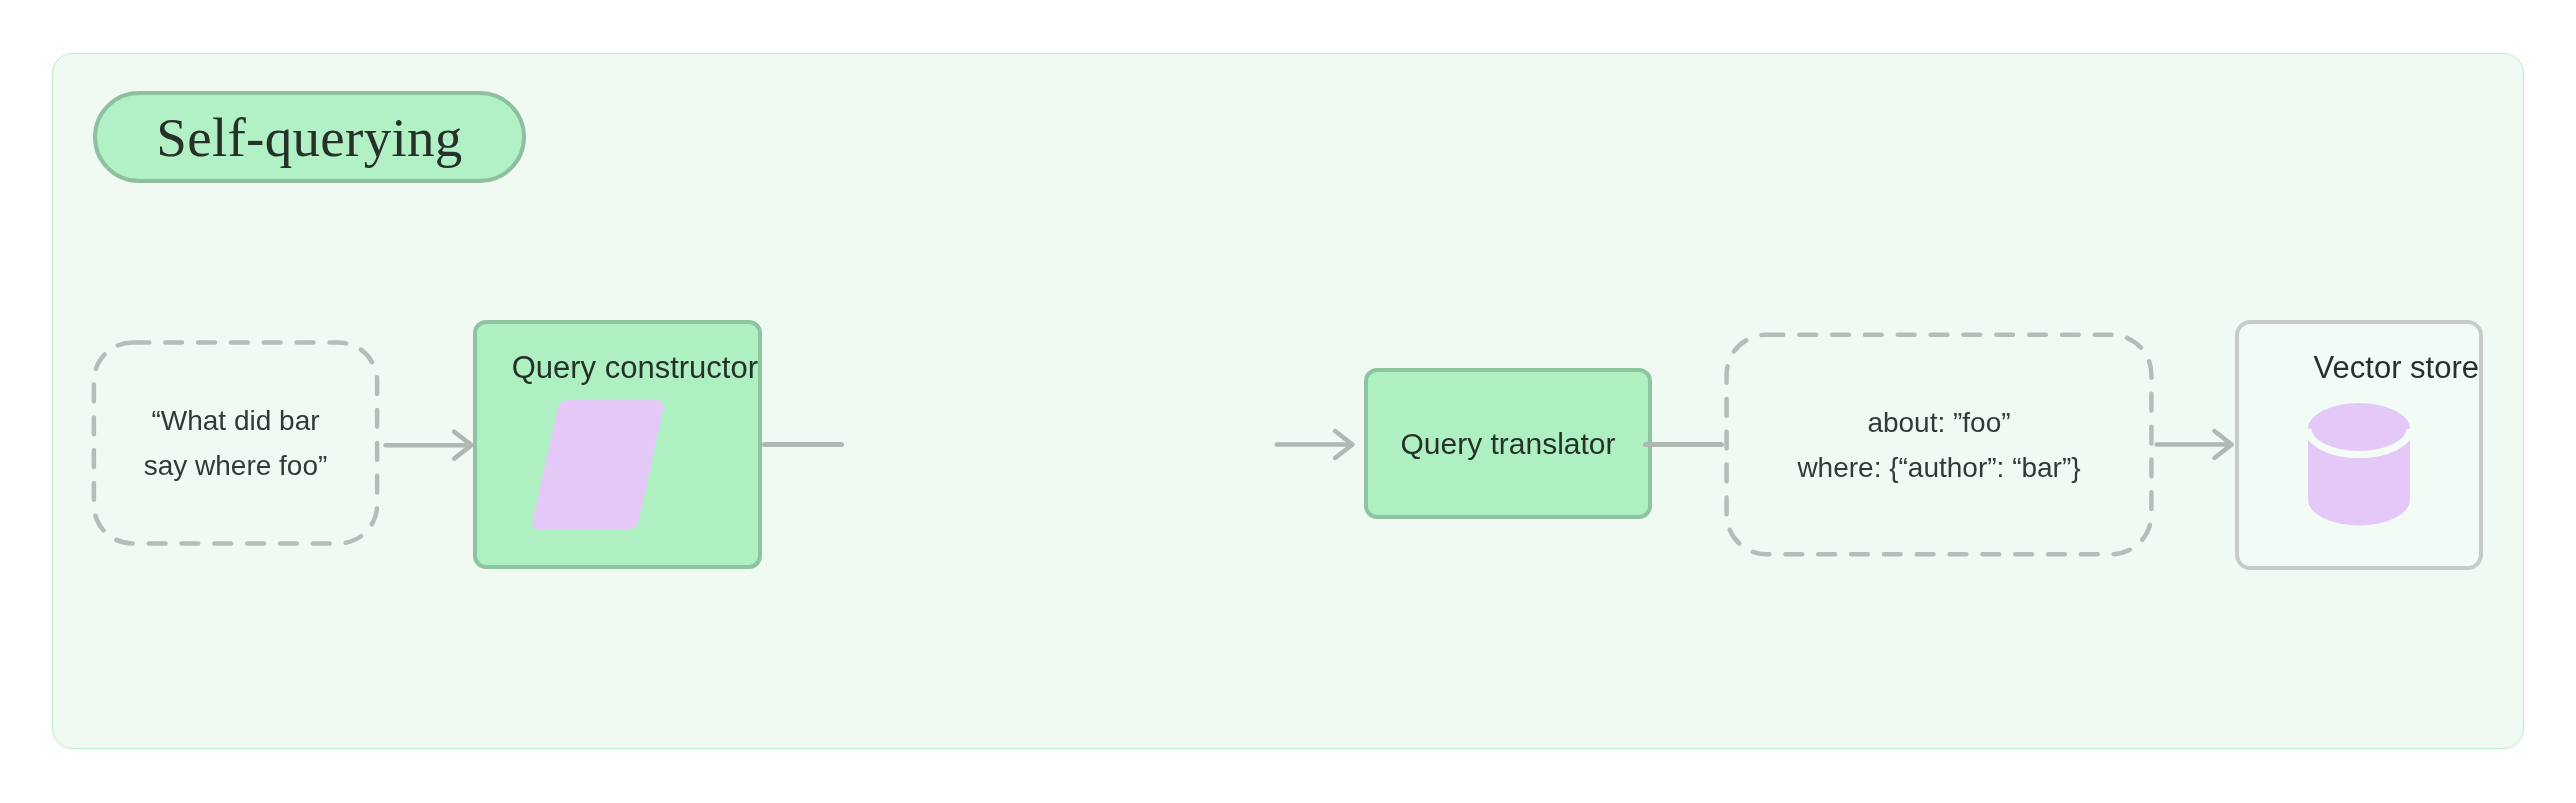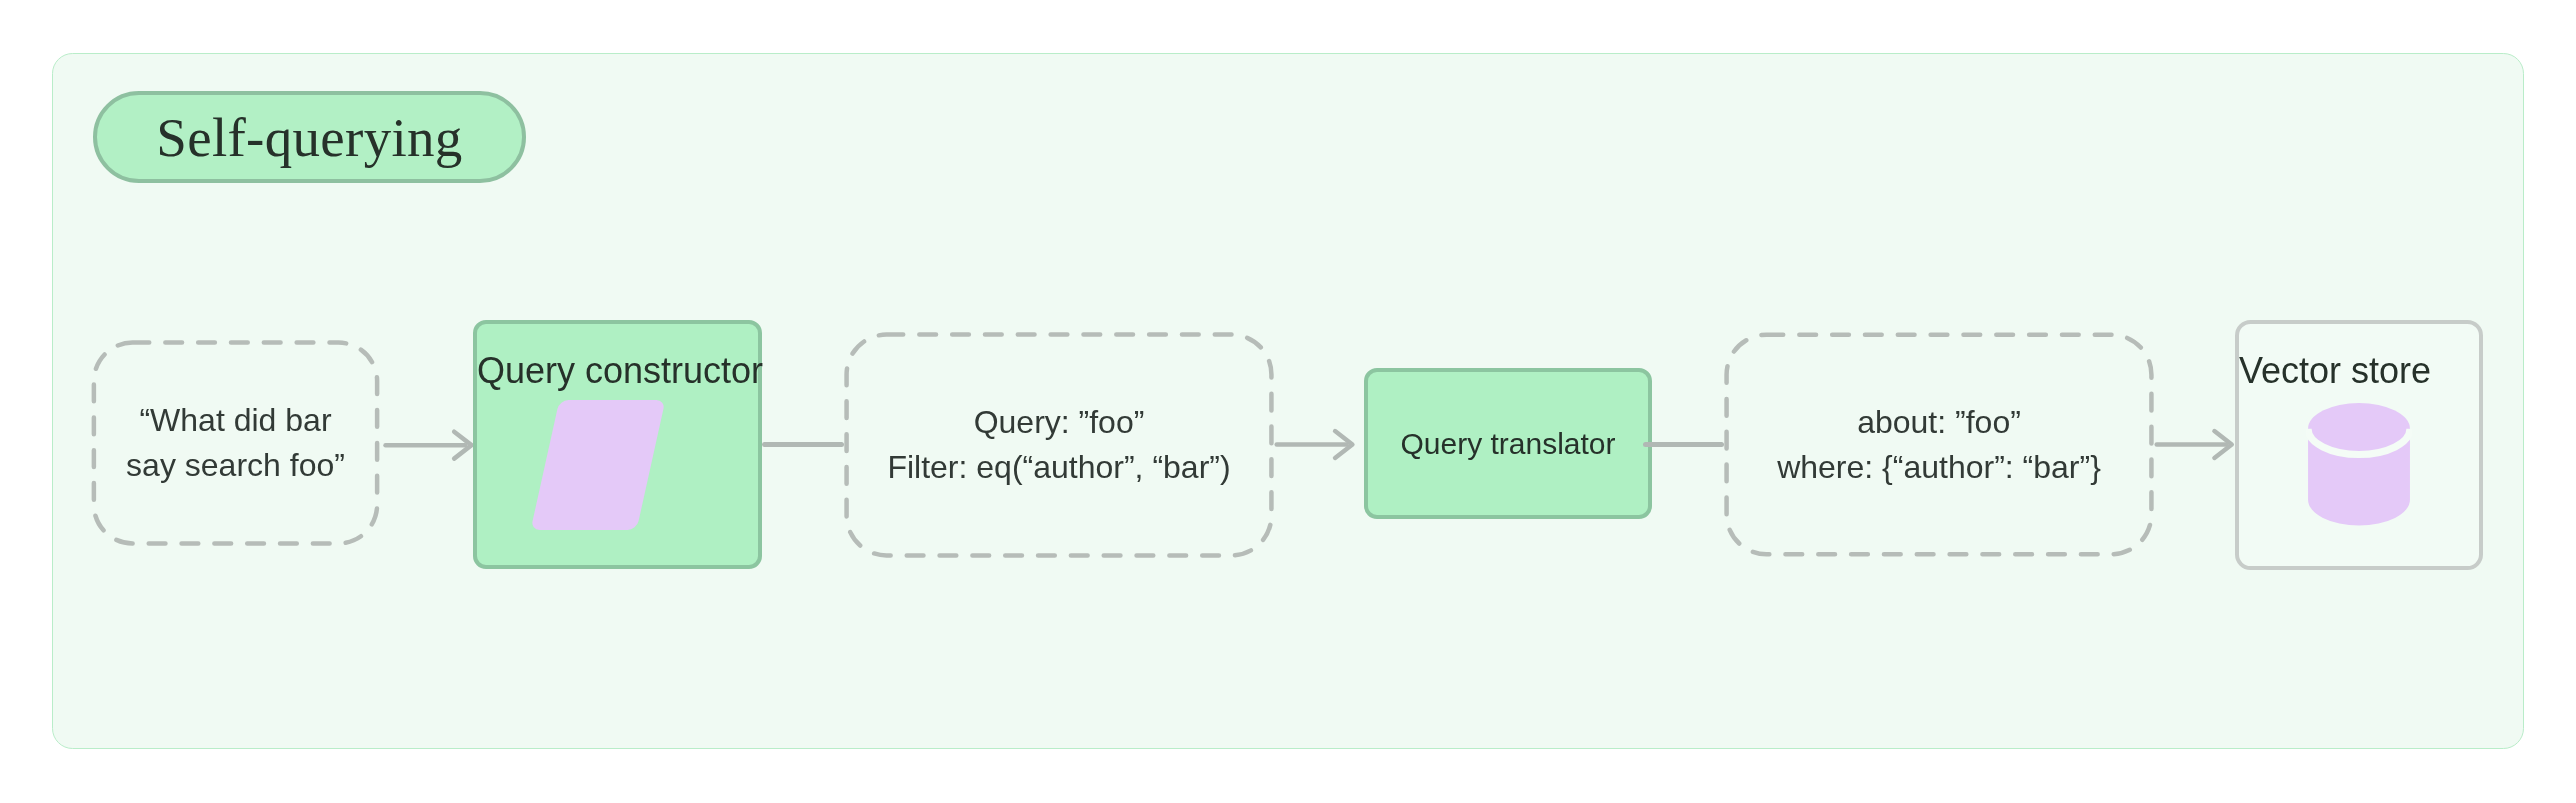--- a/index.html
+++ b/index.html
@@ -57,21 +57,21 @@
     stroke-dasharray: 26 25;
     stroke-linecap: round;
   }
   .lines {
     position: relative;
     height: 100%;
     display: flex;
     flex-direction: column;
     align-items: center;
     justify-content: center;
-    font-size: 32px;
+    font-size: 28px;
     line-height: 45px;
     color: #323a36;
     text-align: center;
     white-space: nowrap;
   }
   .process {
     background: #aff0c3;
     border: 4.5px solid #8cc5a0;
     border-radius: 13px;
   }
@@ -84,22 +84,22 @@
   .store {
     background: #f2fbf5;
     border: 4.5px solid #c7ccc9;
     border-radius: 15.5px;
   }
   .plabel {
     position: absolute;
     left: 0;
     right: 0;
     top: 26px;
-    text-align: left;
-    font-size: 36px;
+    text-align: right;
+    font-size: 31px;
     color: #26312a;
     white-space: nowrap;
   }
   .plabel-center {
     font-size: 30px;
     color: #26312a;
     white-space: nowrap;
   }
   .parallelogram {
     position: absolute;
@@ -141,45 +141,36 @@
       <span class="title-text">Self-querying</span>
     </div>
   </div>
 
   <div class="node" style="left:91px;top:340px;width:289px;height:206px">
     <svg class="dashed-svg" width="289" height="206" viewBox="0 0 448 320">
       <rect x="4" y="4" width="440" height="312" rx="60"></rect>
     </svg>
     <div class="lines">
       <span>“What did bar</span>
-      <span>say search foo”</span>
+      <span>say where foo”</span>
     </div>
   </div>
 
   <svg class="connector" style="left:380px;top:415px" width="97" height="59" viewBox="0 0 150 92">
     <line x1="8" y1="47" x2="132" y2="47"></line>
     <polyline points="115,26 142,47 115,68"></polyline>
   </svg>
 
   <div class="node process" style="left:473px;top:320px;width:289px;height:249px">
     <div class="plabel">Query constructor</div>
     <div class="parallelogram"></div>
   </div>
 
   <div class="hline" style="left:762px;top:442px;width:82px"></div>
 
-  <div class="node" style="left:844px;top:332px;width:430px;height:226px">
-    <svg class="dashed-svg" width="430" height="226" viewBox="0 0 668 351">
-      <rect x="4" y="4" width="660" height="343" rx="62"></rect>
-    </svg>
-    <div class="lines">
-      <span>Query: ”foo”</span>
-      <span>Filter: eq(“author”, “bar”)</span>
-    </div>
-  </div>
 
   <svg class="connector" style="left:1272px;top:415px" width="87" height="59" viewBox="0 0 135 92">
     <line x1="7" y1="46" x2="116" y2="46"></line>
     <polyline points="98,25 125,46 98,67"></polyline>
   </svg>
 
   <div class="node process centered" style="left:1356px;top:368px;width:288px;height:151px">
     <div class="plabel-center">Query translator</div>
   </div>
 

